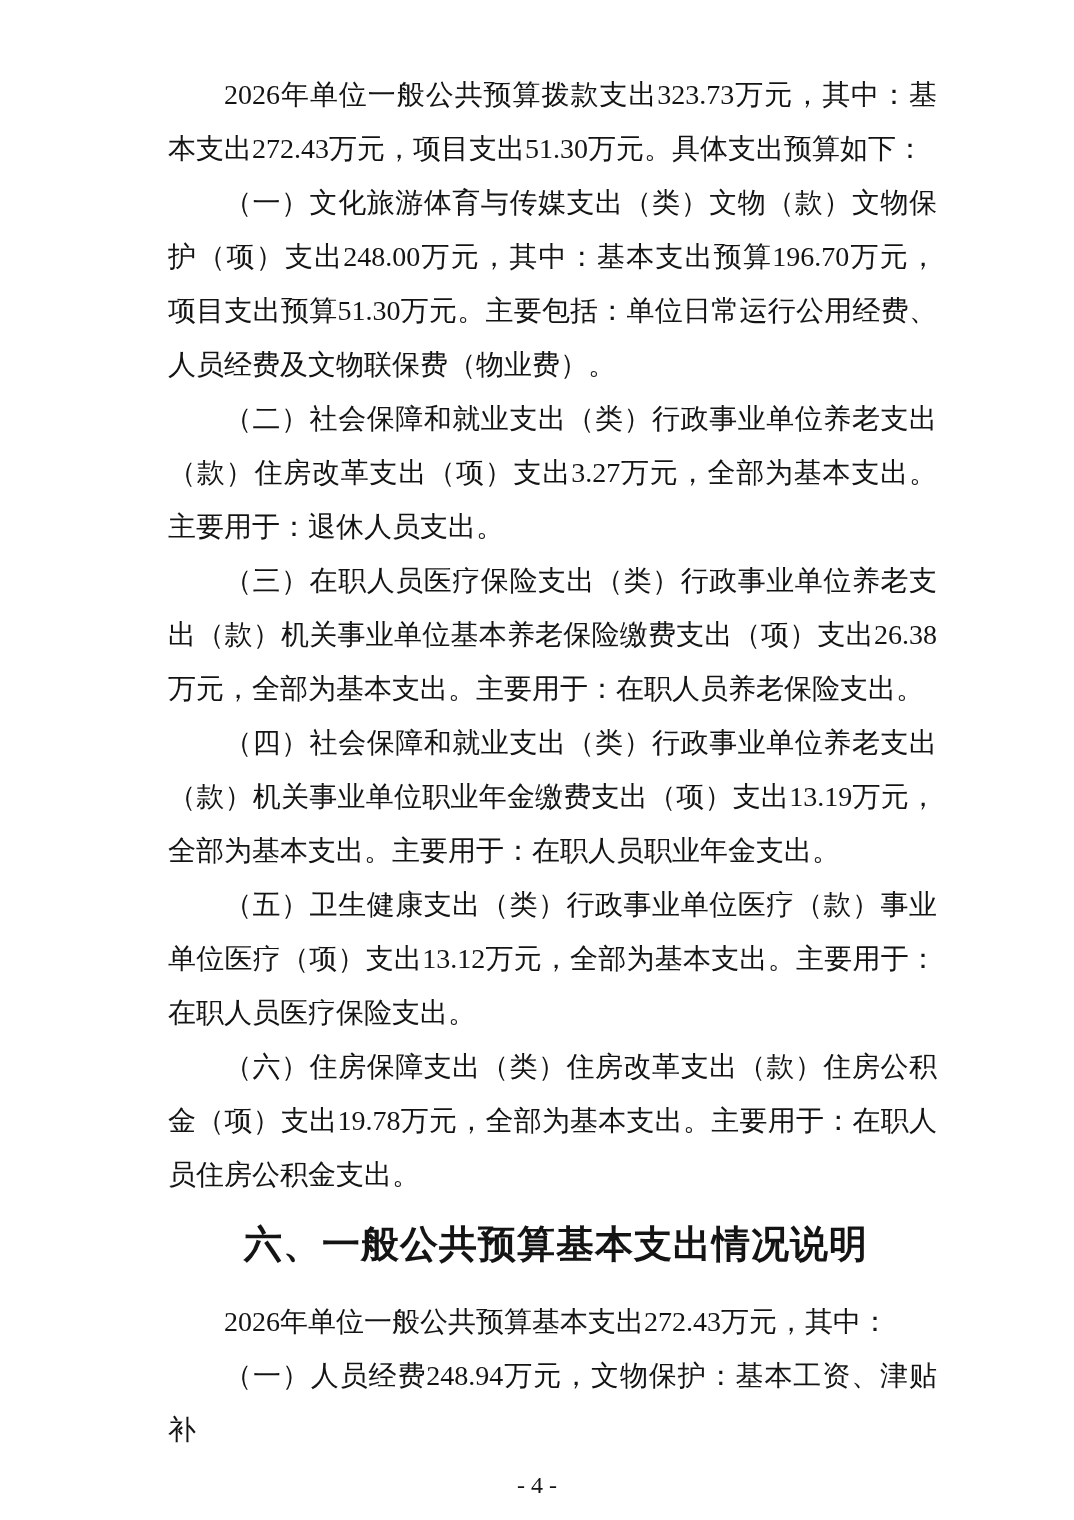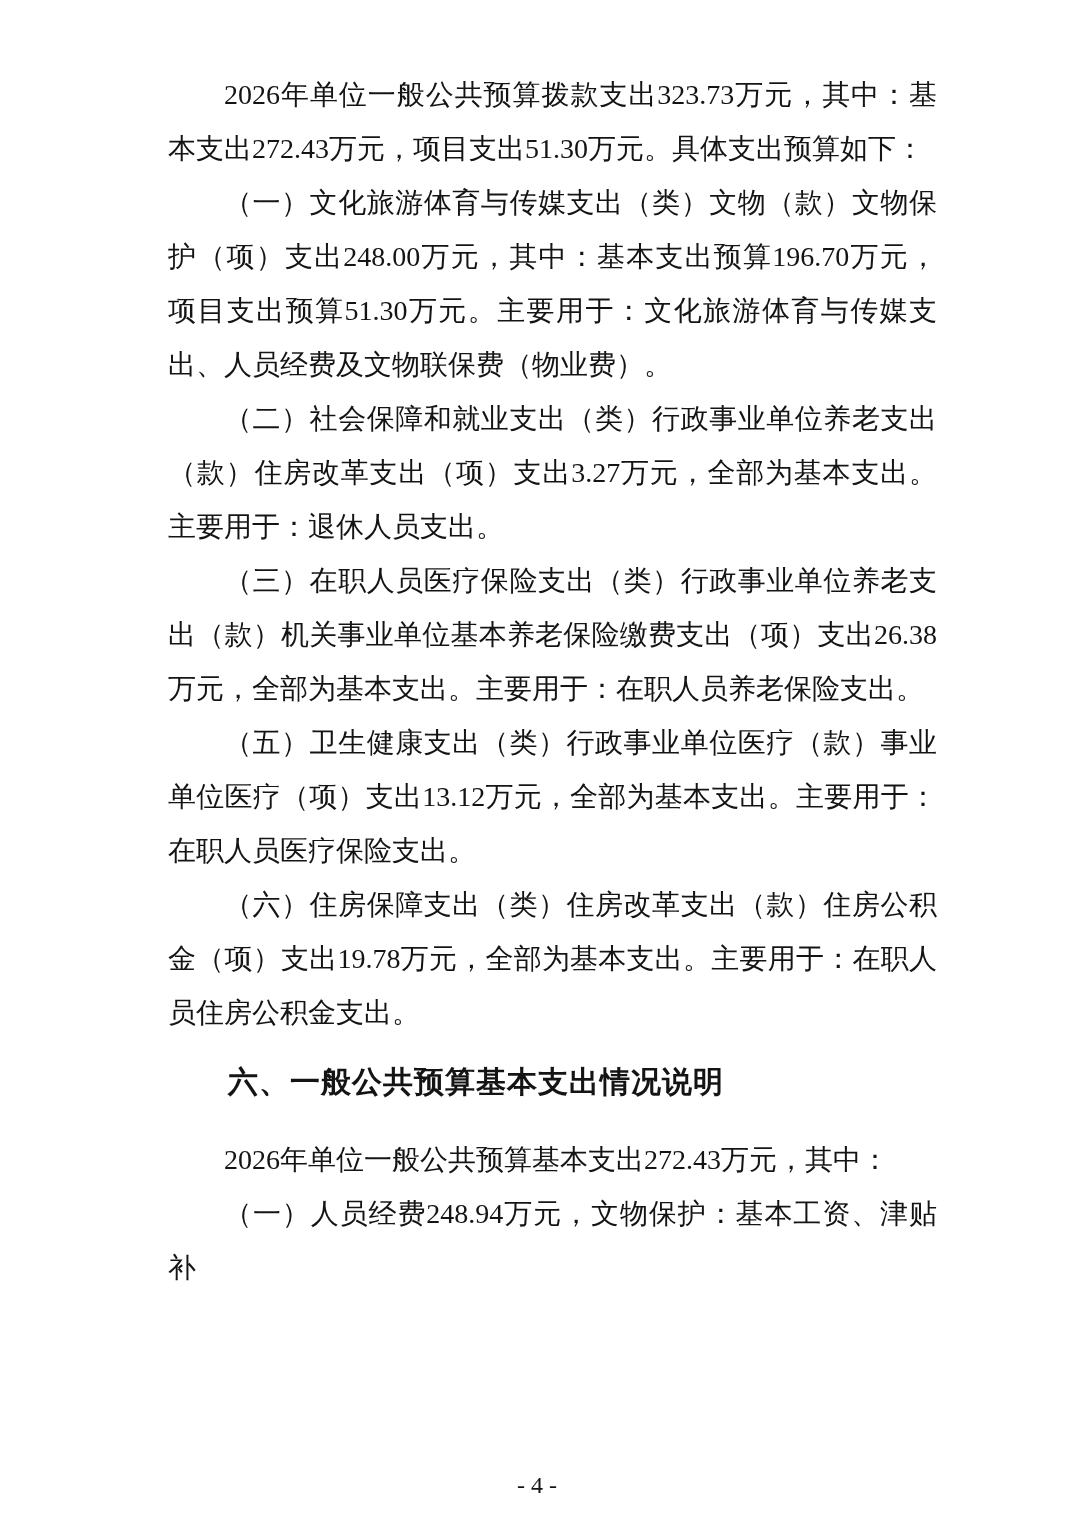--- a/index.html
+++ b/index.html
@@ -26,21 +26,21 @@
     margin: 0;
     font-size: 28px;
     line-height: 54px;
     text-align: justify;
     text-justify: inter-ideograph;
     text-indent: 2em;
     word-break: break-all;
   }
   .section-heading {
     margin: 15px 0 24px 0;
-    font-size: 30px;
+    font-size: 38px;
     line-height: 54px;
     font-weight: bold;
     font-family: "Liberation Sans", "DejaVu Sans", sans-serif;
     text-indent: 2em;
     letter-spacing: 1px;
   }
   .footer {
     position: absolute;
     left: 0;
     right: 0;
@@ -51,23 +51,24 @@
     color: #141414;
     font-family: "Liberation Serif", "DejaVu Serif", serif;
   }
 </style>
 </head>
 <body>
 
 <div class="page">
   <div class="content">
     <p class="body-par">2026年单位一般公共预算拨款支出323.73万元，其中：基本支出272.43万元，项目支出51.30万元。具体支出预算如下：</p>
-    <p class="body-par">（一）文化旅游体育与传媒支出（类）文物（款）文物保护（项）支出248.00万元，其中：基本支出预算196.70万元，项目支出预算51.30万元。主要用于：文化旅游体育与传媒支出、人员经费及文物联保费（物业费）。</p>
+    <p class="body-par">（一）文化旅游体育与传媒支出（类）文物（款）文物保护（项）支出248.00万元，其中：基本支出预算196.70万元，项目支出预算51.30万元。主要包括：单位日常运行公用经费、人员经费及文物联保费（物业费）。</p>
     <p class="body-par">（二）社会保障和就业支出（类）行政事业单位养老支出（款）住房改革支出（项）支出3.27万元，全部为基本支出。主要用于：退休人员支出。</p>
     <p class="body-par">（三）在职人员医疗保险支出（类）行政事业单位养老支出（款）机关事业单位基本养老保险缴费支出（项）支出26.38万元，全部为基本支出。主要用于：在职人员养老保险支出。</p>
+    <p class="body-par">（四）社会保障和就业支出（类）行政事业单位养老支出（款）机关事业单位职业年金缴费支出（项）支出13.19万元，全部为基本支出。主要用于：在职人员职业年金支出。</p>
     <p class="body-par">（五）卫生健康支出（类）行政事业单位医疗（款）事业单位医疗（项）支出13.12万元，全部为基本支出。主要用于：在职人员医疗保险支出。</p>
     <p class="body-par">（六）住房保障支出（类）住房改革支出（款）住房公积金（项）支出19.78万元，全部为基本支出。主要用于：在职人员住房公积金支出。</p>
     <h2 class="section-heading">六、一般公共预算基本支出情况说明</h2>
     <p class="body-par">2026年单位一般公共预算基本支出272.43万元，其中：</p>
     <p class="body-par">（一）人员经费248.94万元，文物保护：基本工资、津贴补</p>
   </div>
 
   <div class="footer">
     <span>- 4 -</span>
   </div>

